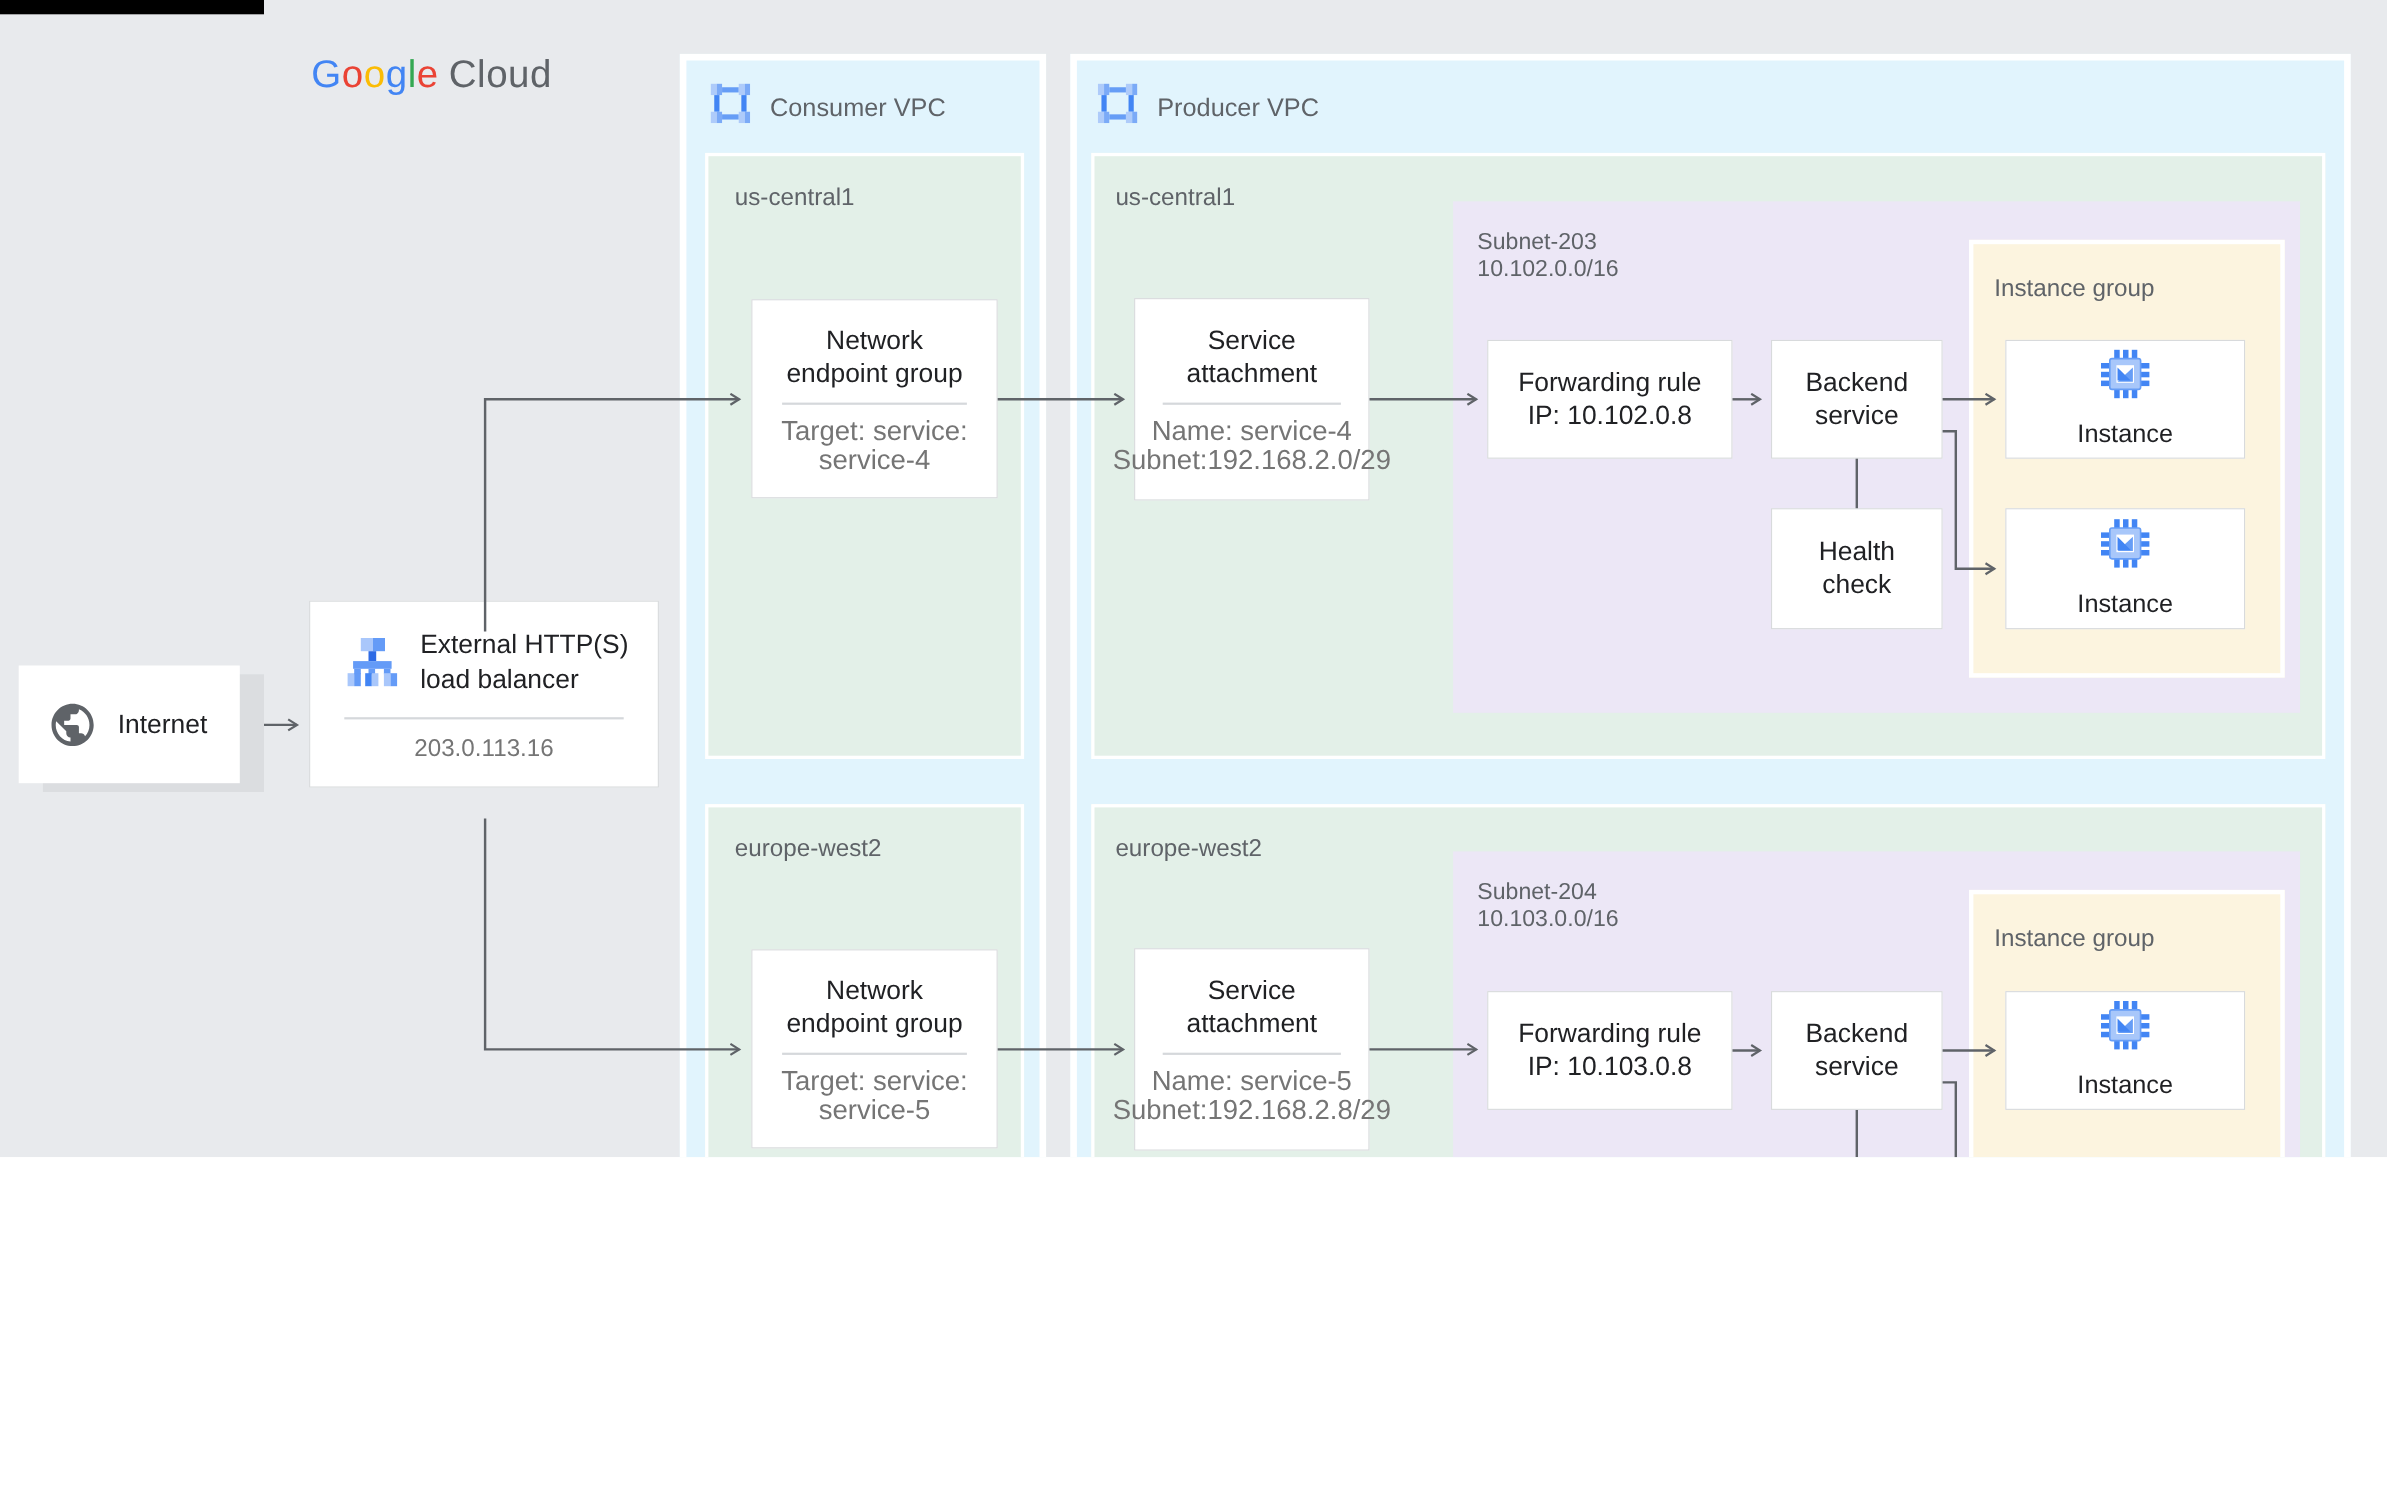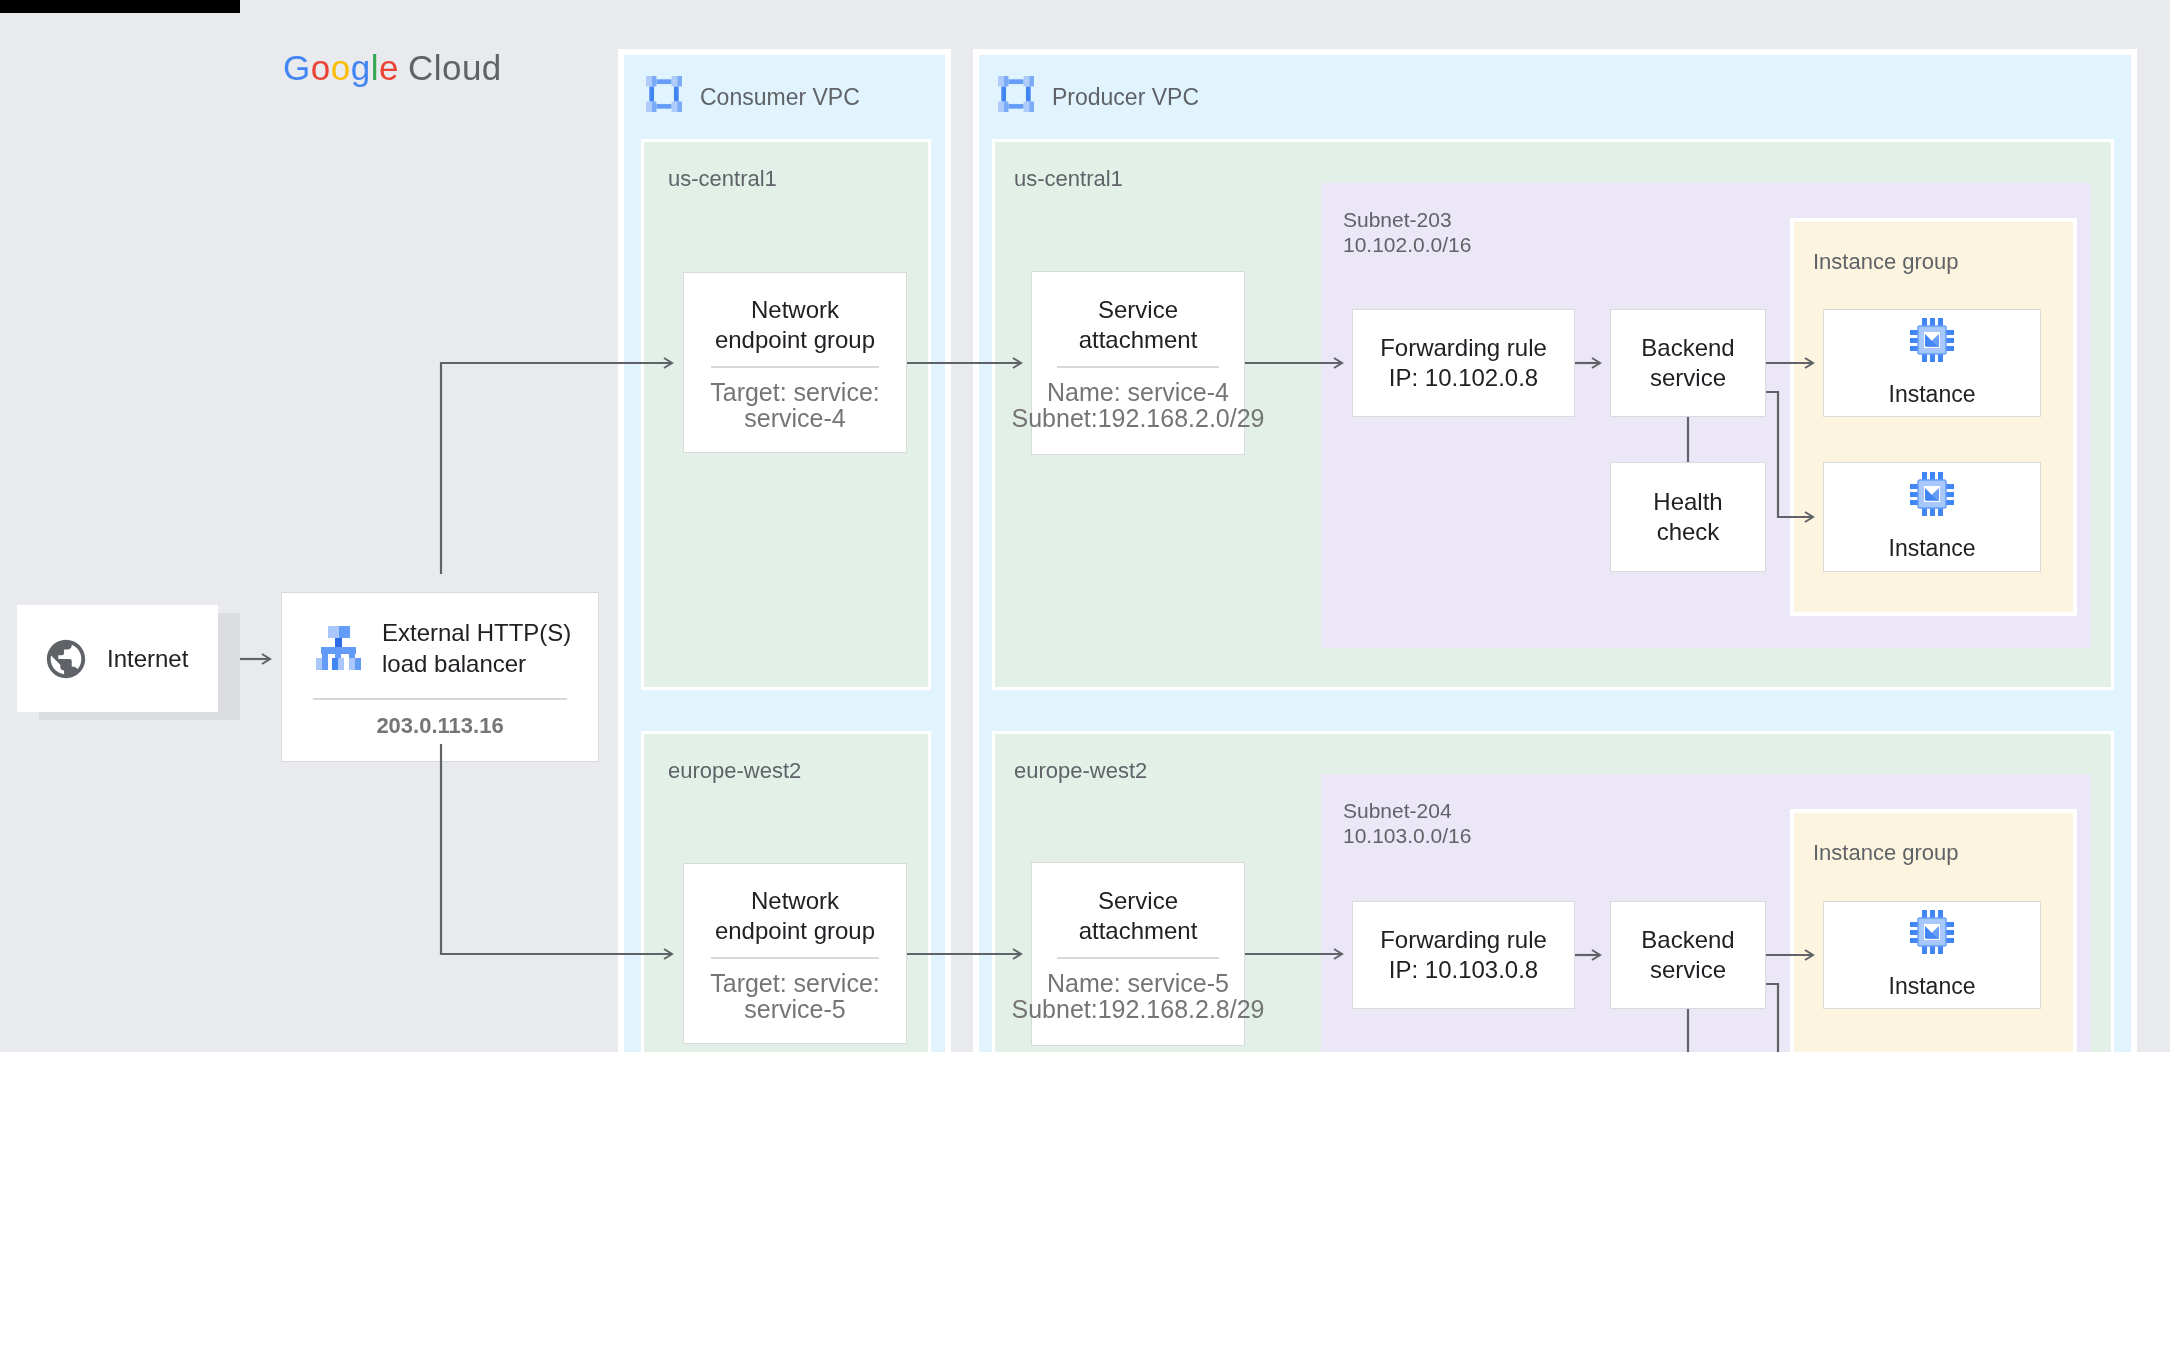--- a/index.html
+++ b/index.html
@@ -38,21 +38,21 @@
   .inst { flex-direction:column; gap:16px; }
   .inst .node-title { font-size:23px; }
   
   .shadow { background:#DBDDE0; }
   .plainbox { background:#ffffff; }
   .internet { display:flex; align-items:center; padding-left:26px; gap:18px; box-sizing:border-box; }
   .internet-label { font-size:24px; color:#202124; }
   .lb { background:#ffffff; border:1px solid #D8DADC; box-sizing:border-box; }
   .lb-title { position:absolute; left:100px; top:24px; font-size:24px; line-height:31px; color:#202124; }
   .lb-div { position:absolute; left:31px; right:31px; top:105px; border-top:2px solid #D5D8DB; }
-  .lb-ip { position:absolute; left:0; right:0; top:120px; text-align:center; font-size:22px; color:#757575;font-weight:bold; }
+  .lb-ip { position:absolute; left:0; right:0; top:120px; text-align:center; font-size:22px; color:#757575; }
   svg.wires { position:absolute; left:0; top:0; pointer-events:none; }
 </style>
 </head>
 <body>
 
 <div id="canvas">
 
   <div class="abs topbar"></div>
 
   <div class="abs logo">
@@ -129,21 +129,21 @@
   <div class="abs shadow" style="left:39px;top:613px;width:201px;height:107px;"></div>
   <div class="abs plainbox internet" style="left:17px;top:605px;width:201px;height:107px;">
     <span style="width:46px;height:46px;display:inline-block;">
       <svg width="46" height="46" viewBox="0 0 24 24">
           <path fill="#5F6368" d="M12 2C6.48 2 2 6.48 2 12s4.48 10 10 10 10-4.48 10-10S17.52 2 12 2zm-1 17.93c-3.95-.49-7-3.85-7-7.93 0-.62.08-1.21.21-1.79L9 15v1c0 1.1.9 2 2 2v1.93zm6.9-2.54c-.26-.81-1-1.39-1.9-1.39h-1v-3c0-.55-.45-1-1-1H8v-2h2c.55 0 1-.45 1-1V7h2c1.1 0 2-.9 2-2v-.41c2.93 1.19 5 4.06 5 7.41 0 2.08-.8 3.97-2.1 5.39z"></path>
         </svg>
     </span>
     <span class="internet-label">Internet</span>
   </div>
 
-  <div class="abs lb" style="left:281px;top:592px;width:318px;height:170px;">
+  <div class="abs lb" style="left:281px;top:546px;width:318px;height:170px;">
     <span class="abs" style="left:32px;top:27px;width:50px;height:50px;">
       <svg width="50" height="50" viewBox="0 0 50 50">
         <rect x="14" y="6" width="11" height="12" fill="#A9C7FB"></rect>
           <rect x="25" y="6" width="11" height="12" fill="#649BF7"></rect>
         <rect x="21" y="18" width="7" height="9" fill="#2E6BE5"></rect>
         <rect x="7" y="27" width="35" height="7" fill="#649BF7"></rect>
         <rect x="8" y="34" width="6" height="5" fill="#649BF7"></rect>
           <rect x="21" y="34" width="6" height="5" fill="#649BF7"></rect>
           <rect x="35" y="34" width="6" height="5" fill="#649BF7"></rect>
         <rect x="2" y="38" width="6" height="12" fill="#A9C7FB"></rect>

